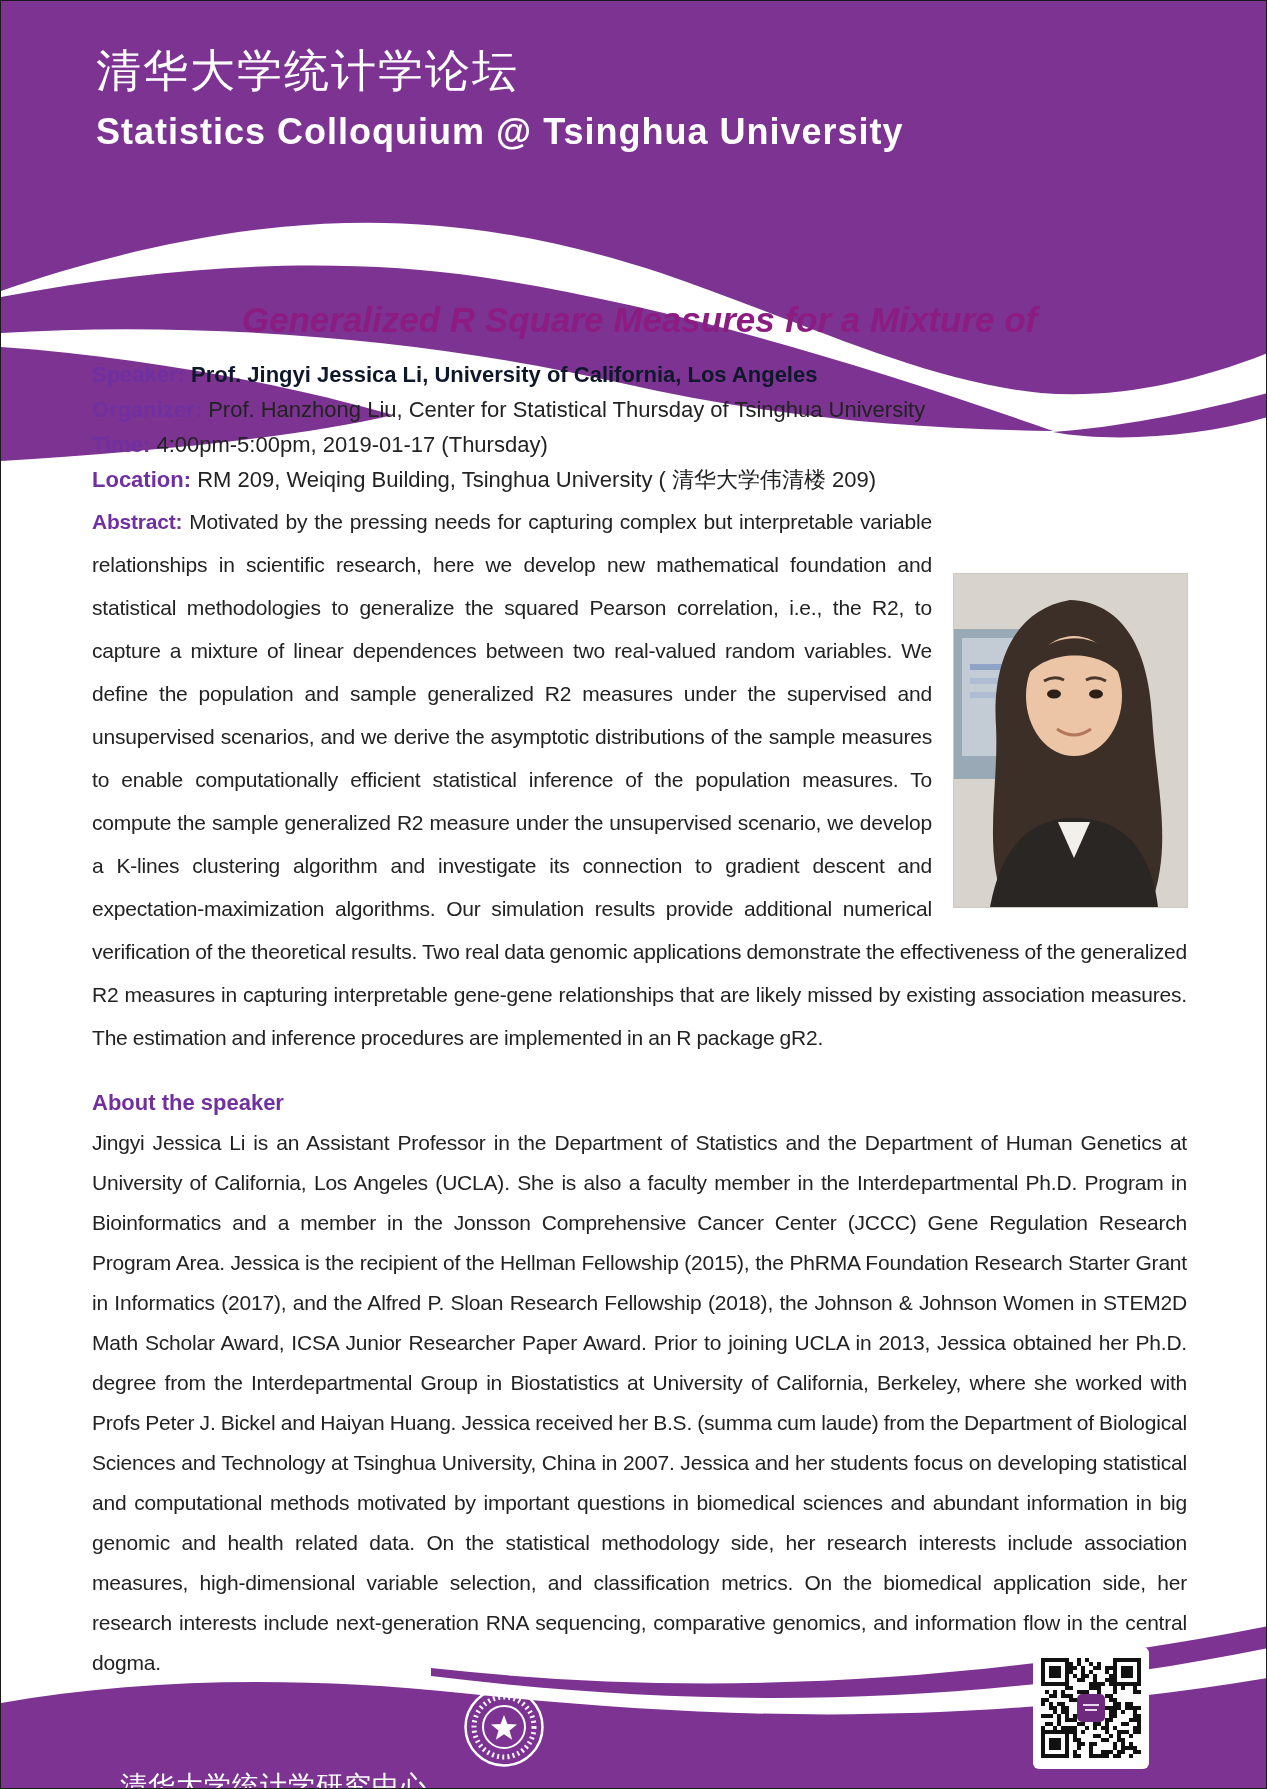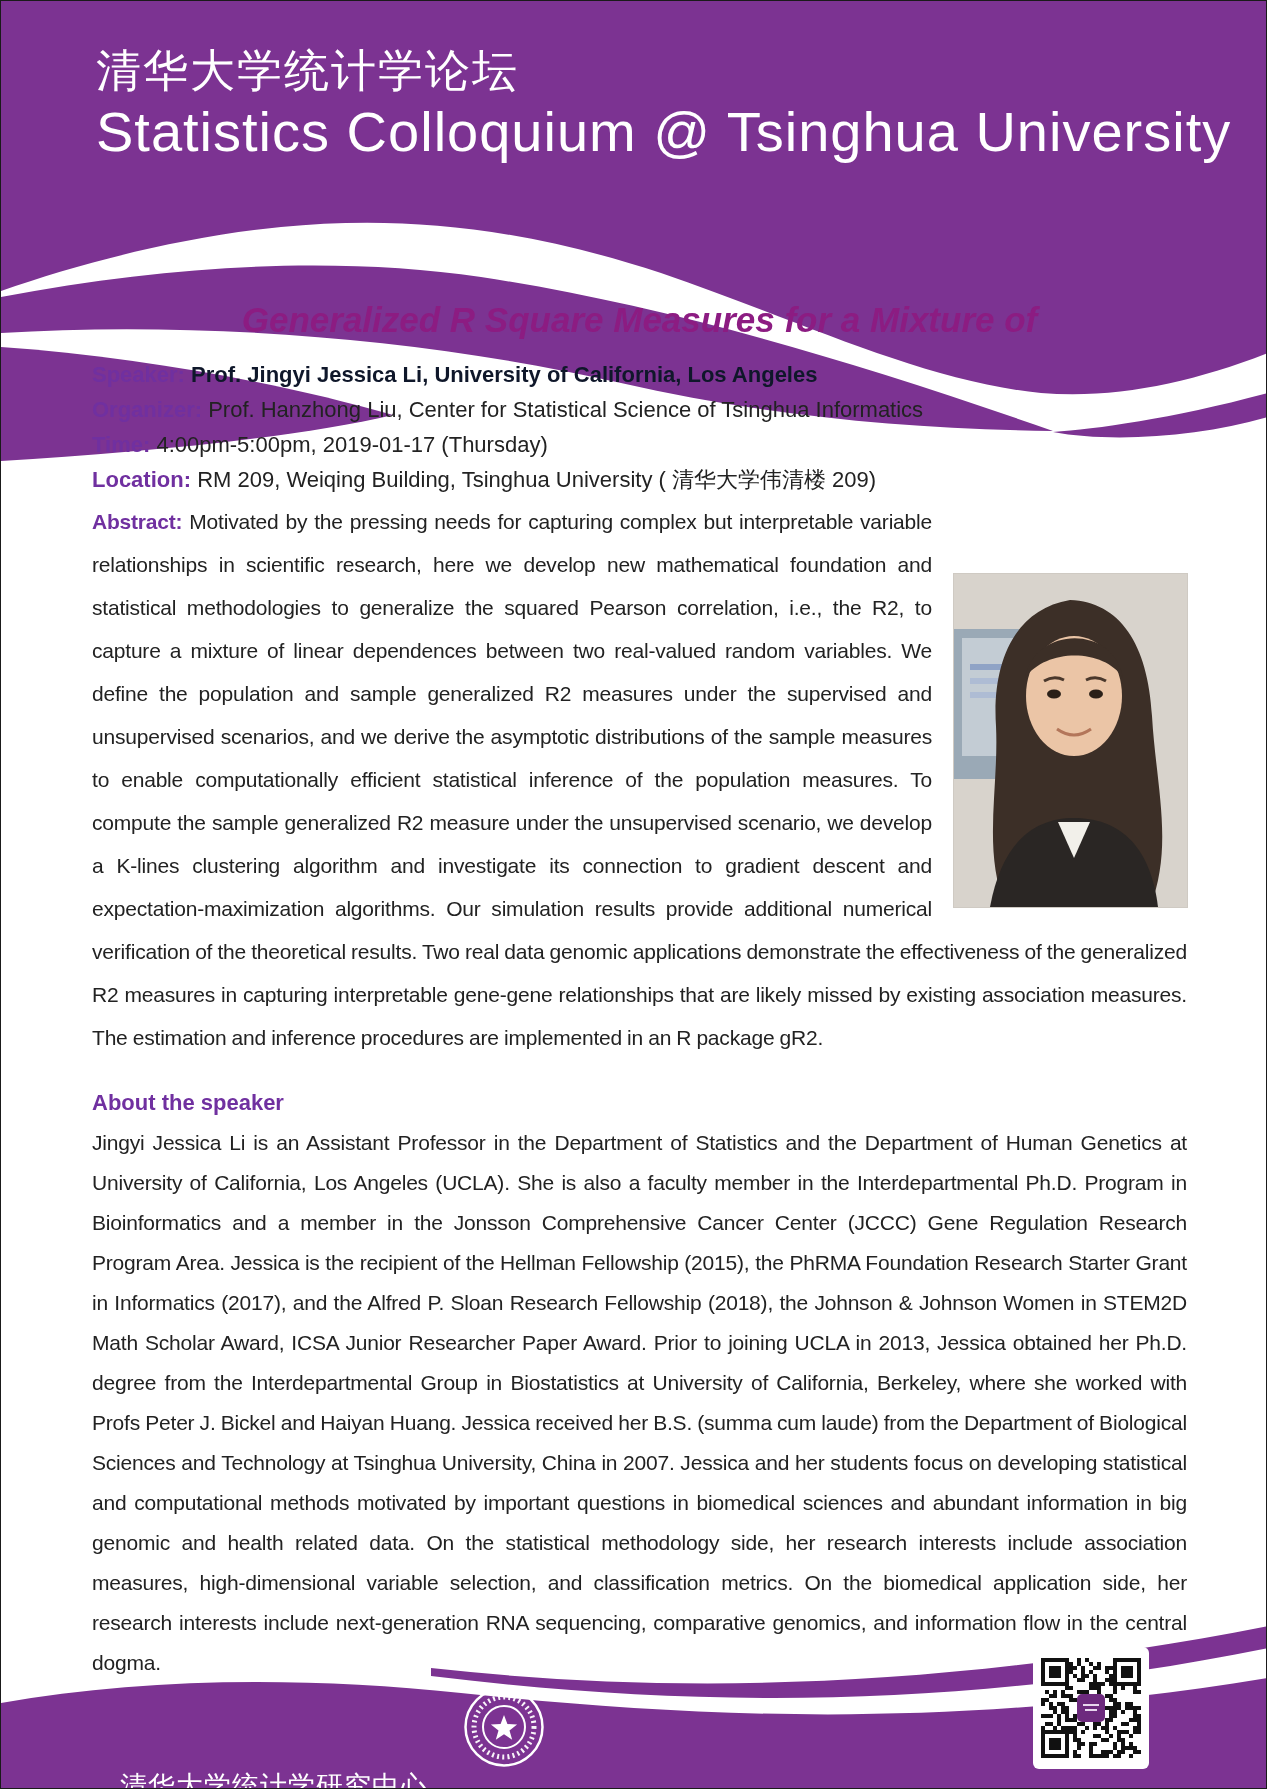--- a/index.html
+++ b/index.html
@@ -10,21 +10,21 @@
     margin:0 auto;
     background:#ffffff;
     border:1px solid #1a1a1a;
     overflow:hidden;
     font-family:"Liberation Sans","DejaVu Sans",sans-serif;
   }
   
   .swoosh-top { position:absolute; top:0; left:0; width:1267px; height:465px; display:block; }
   .header-text { position:absolute; top:40px; left:95px; color:#ffffff; }
   .header-zh { font-size:45px; font-weight:300; letter-spacing:2px; line-height:60px; }
-  .header-en { font-size:56px; font-weight:400; letter-spacing:1px; line-height:62px; }
+  .header-en { font-size:36px; font-weight:700; letter-spacing:1px; line-height:62px; }
   
   .content { position:absolute; left:91px; top:0; width:1095px; }
   .talk-title {
     margin-top:296px;
     text-align:center;
     font-style:italic; font-weight:bold;
     font-size:35px; line-height:46px;
     color:#8C1C82;
   }
   .talk-title span { display:block; }
@@ -93,21 +93,21 @@
       <span>Generalized R Square Measures for a Mixture of</span>
     </h1>
 
     <div class="info">
       <div class="info-row">
         <span class="lbl">Speaker:</span>
         <span class="val-bold">Prof. Jingyi Jessica Li, University of California, Los Angeles</span>
       </div>
       <div class="info-row">
         <span class="lbl">Organizer:</span>
-        <span>Prof. Hanzhong Liu, Center for Statistical Science of Tsinghua Informatics</span>
+        <span>Prof. Hanzhong Liu, Center for Statistical Thursday of Tsinghua University</span>
       </div>
       <div class="info-row">
         <span class="lbl">Time:</span>
         <span>4:00pm-5:00pm, 2019-01-17 (Thursday)</span>
       </div>
       <div class="info-row">
         <span class="lbl">Location:</span>
         <span>RM 209, Weiqing Building, Tsinghua University ( 清华大学伟清楼 209)</span>
       </div>
     </div>

